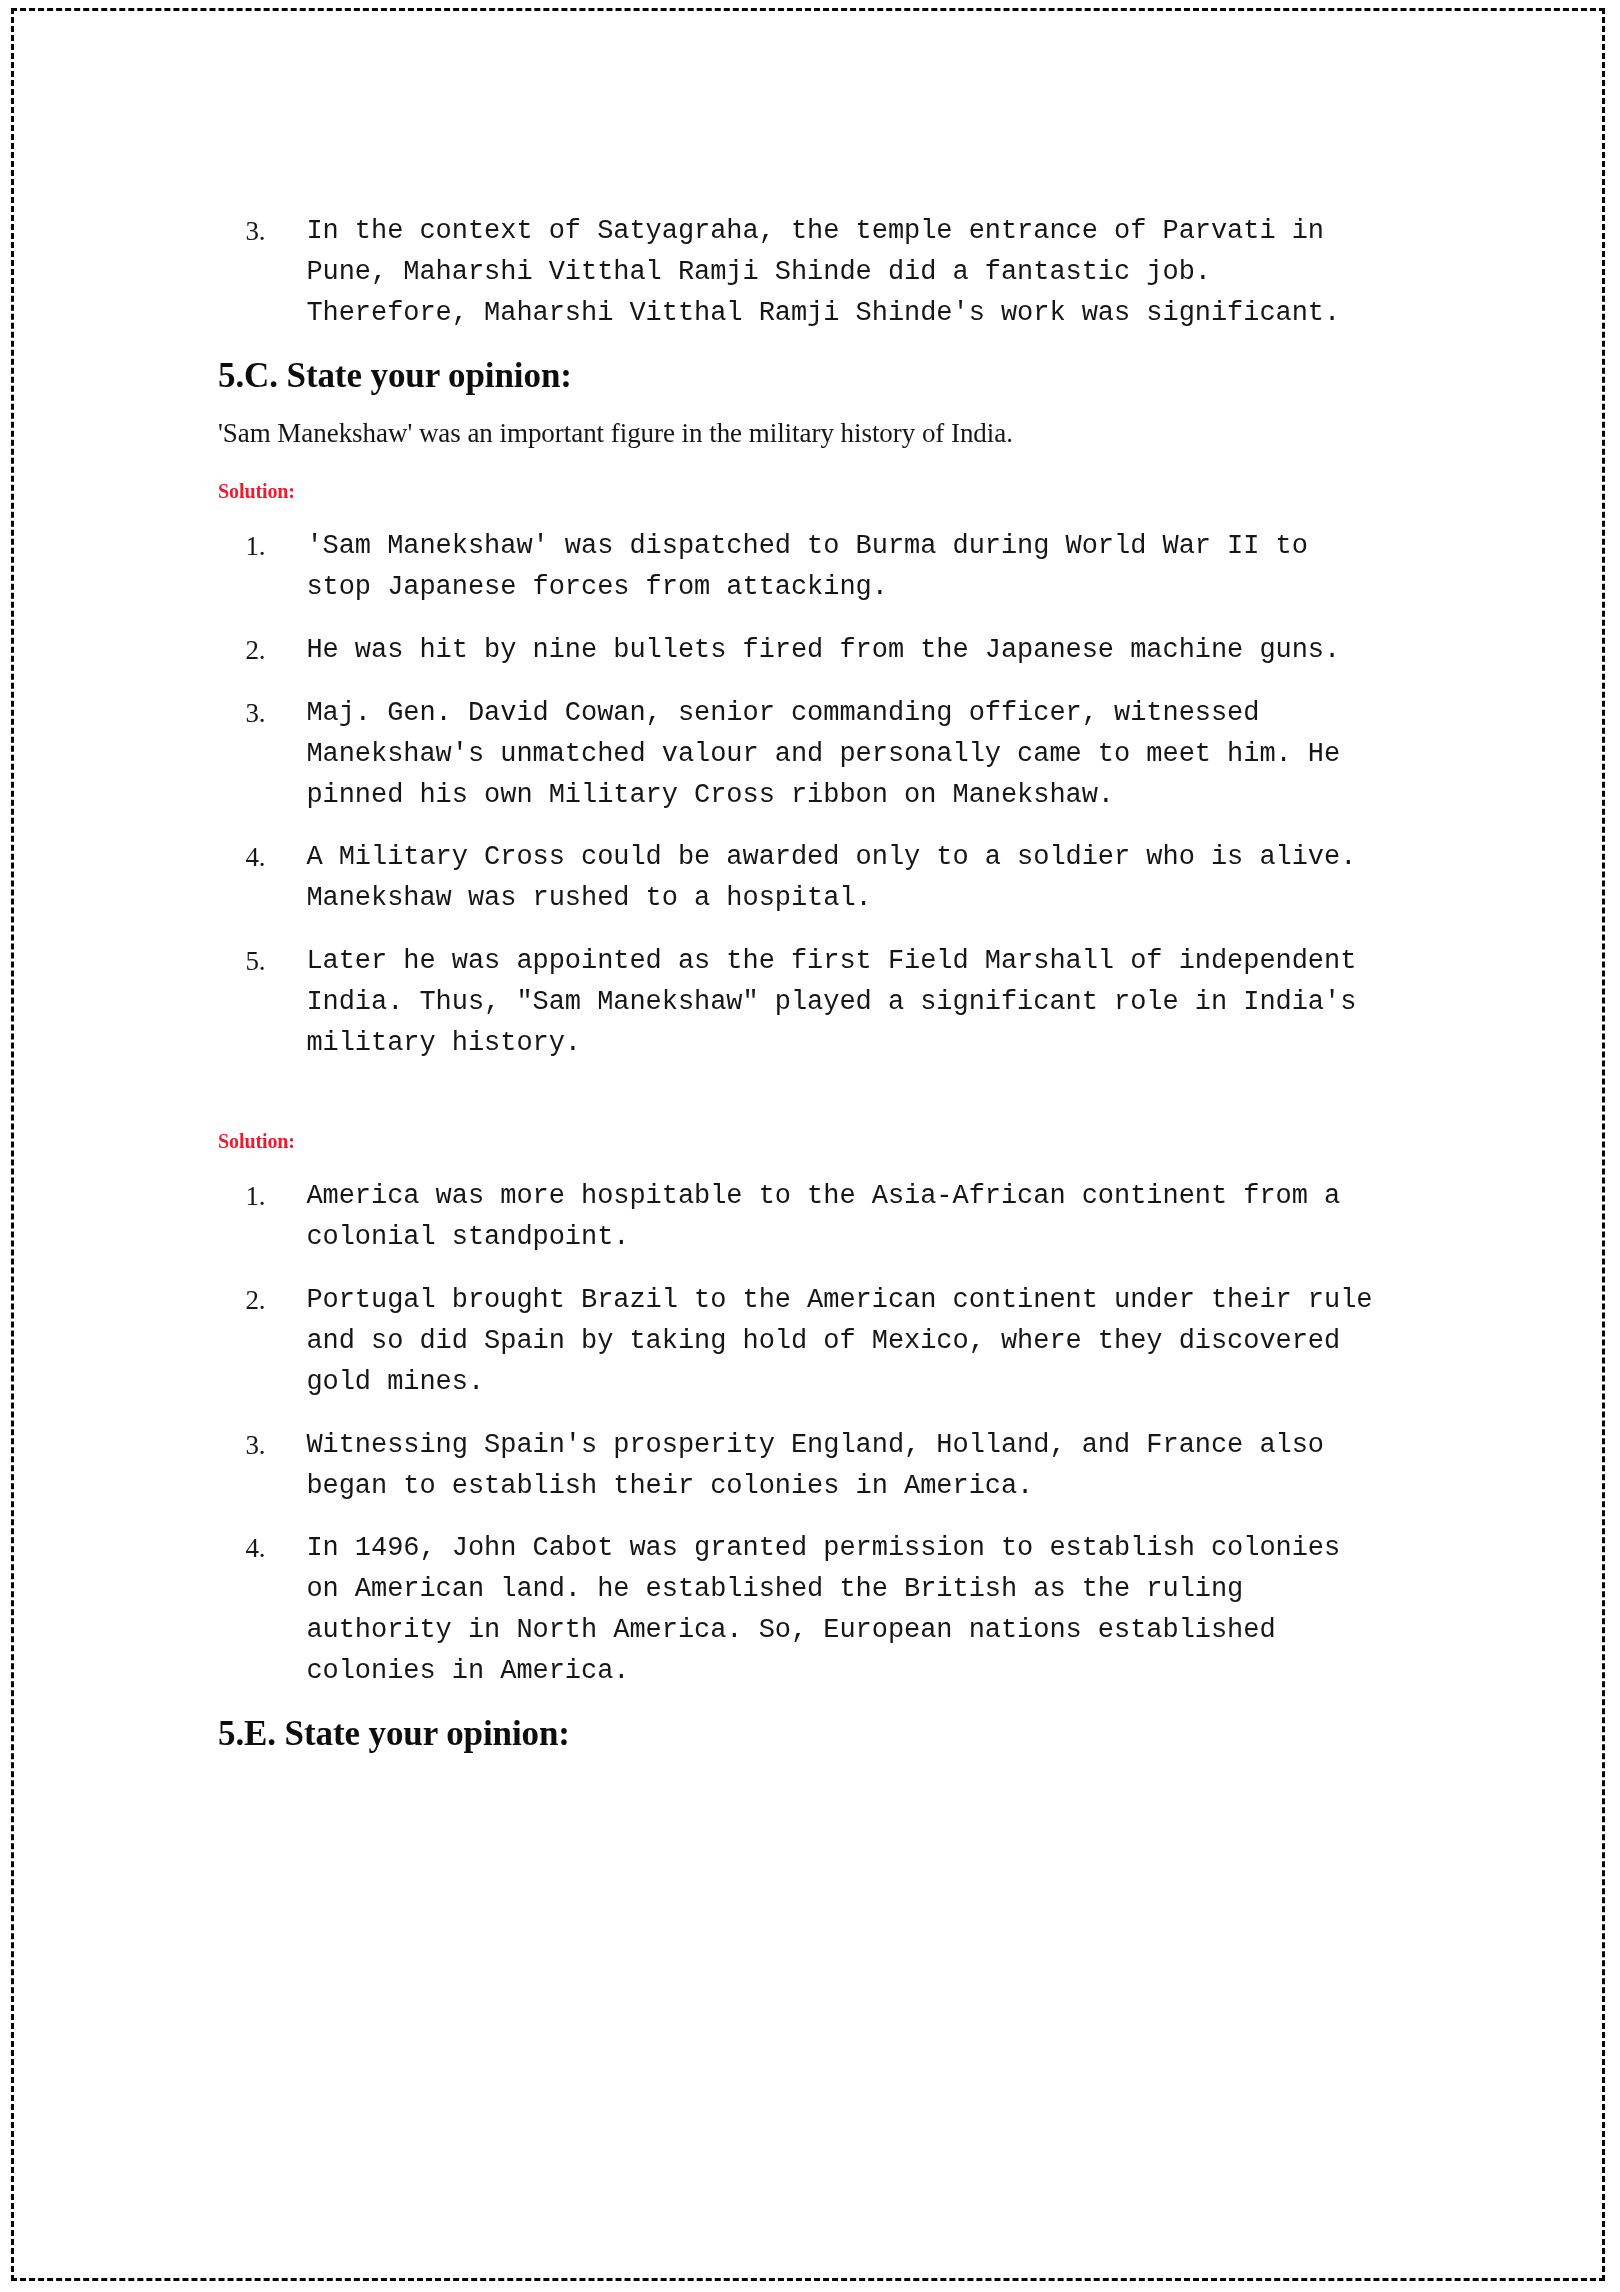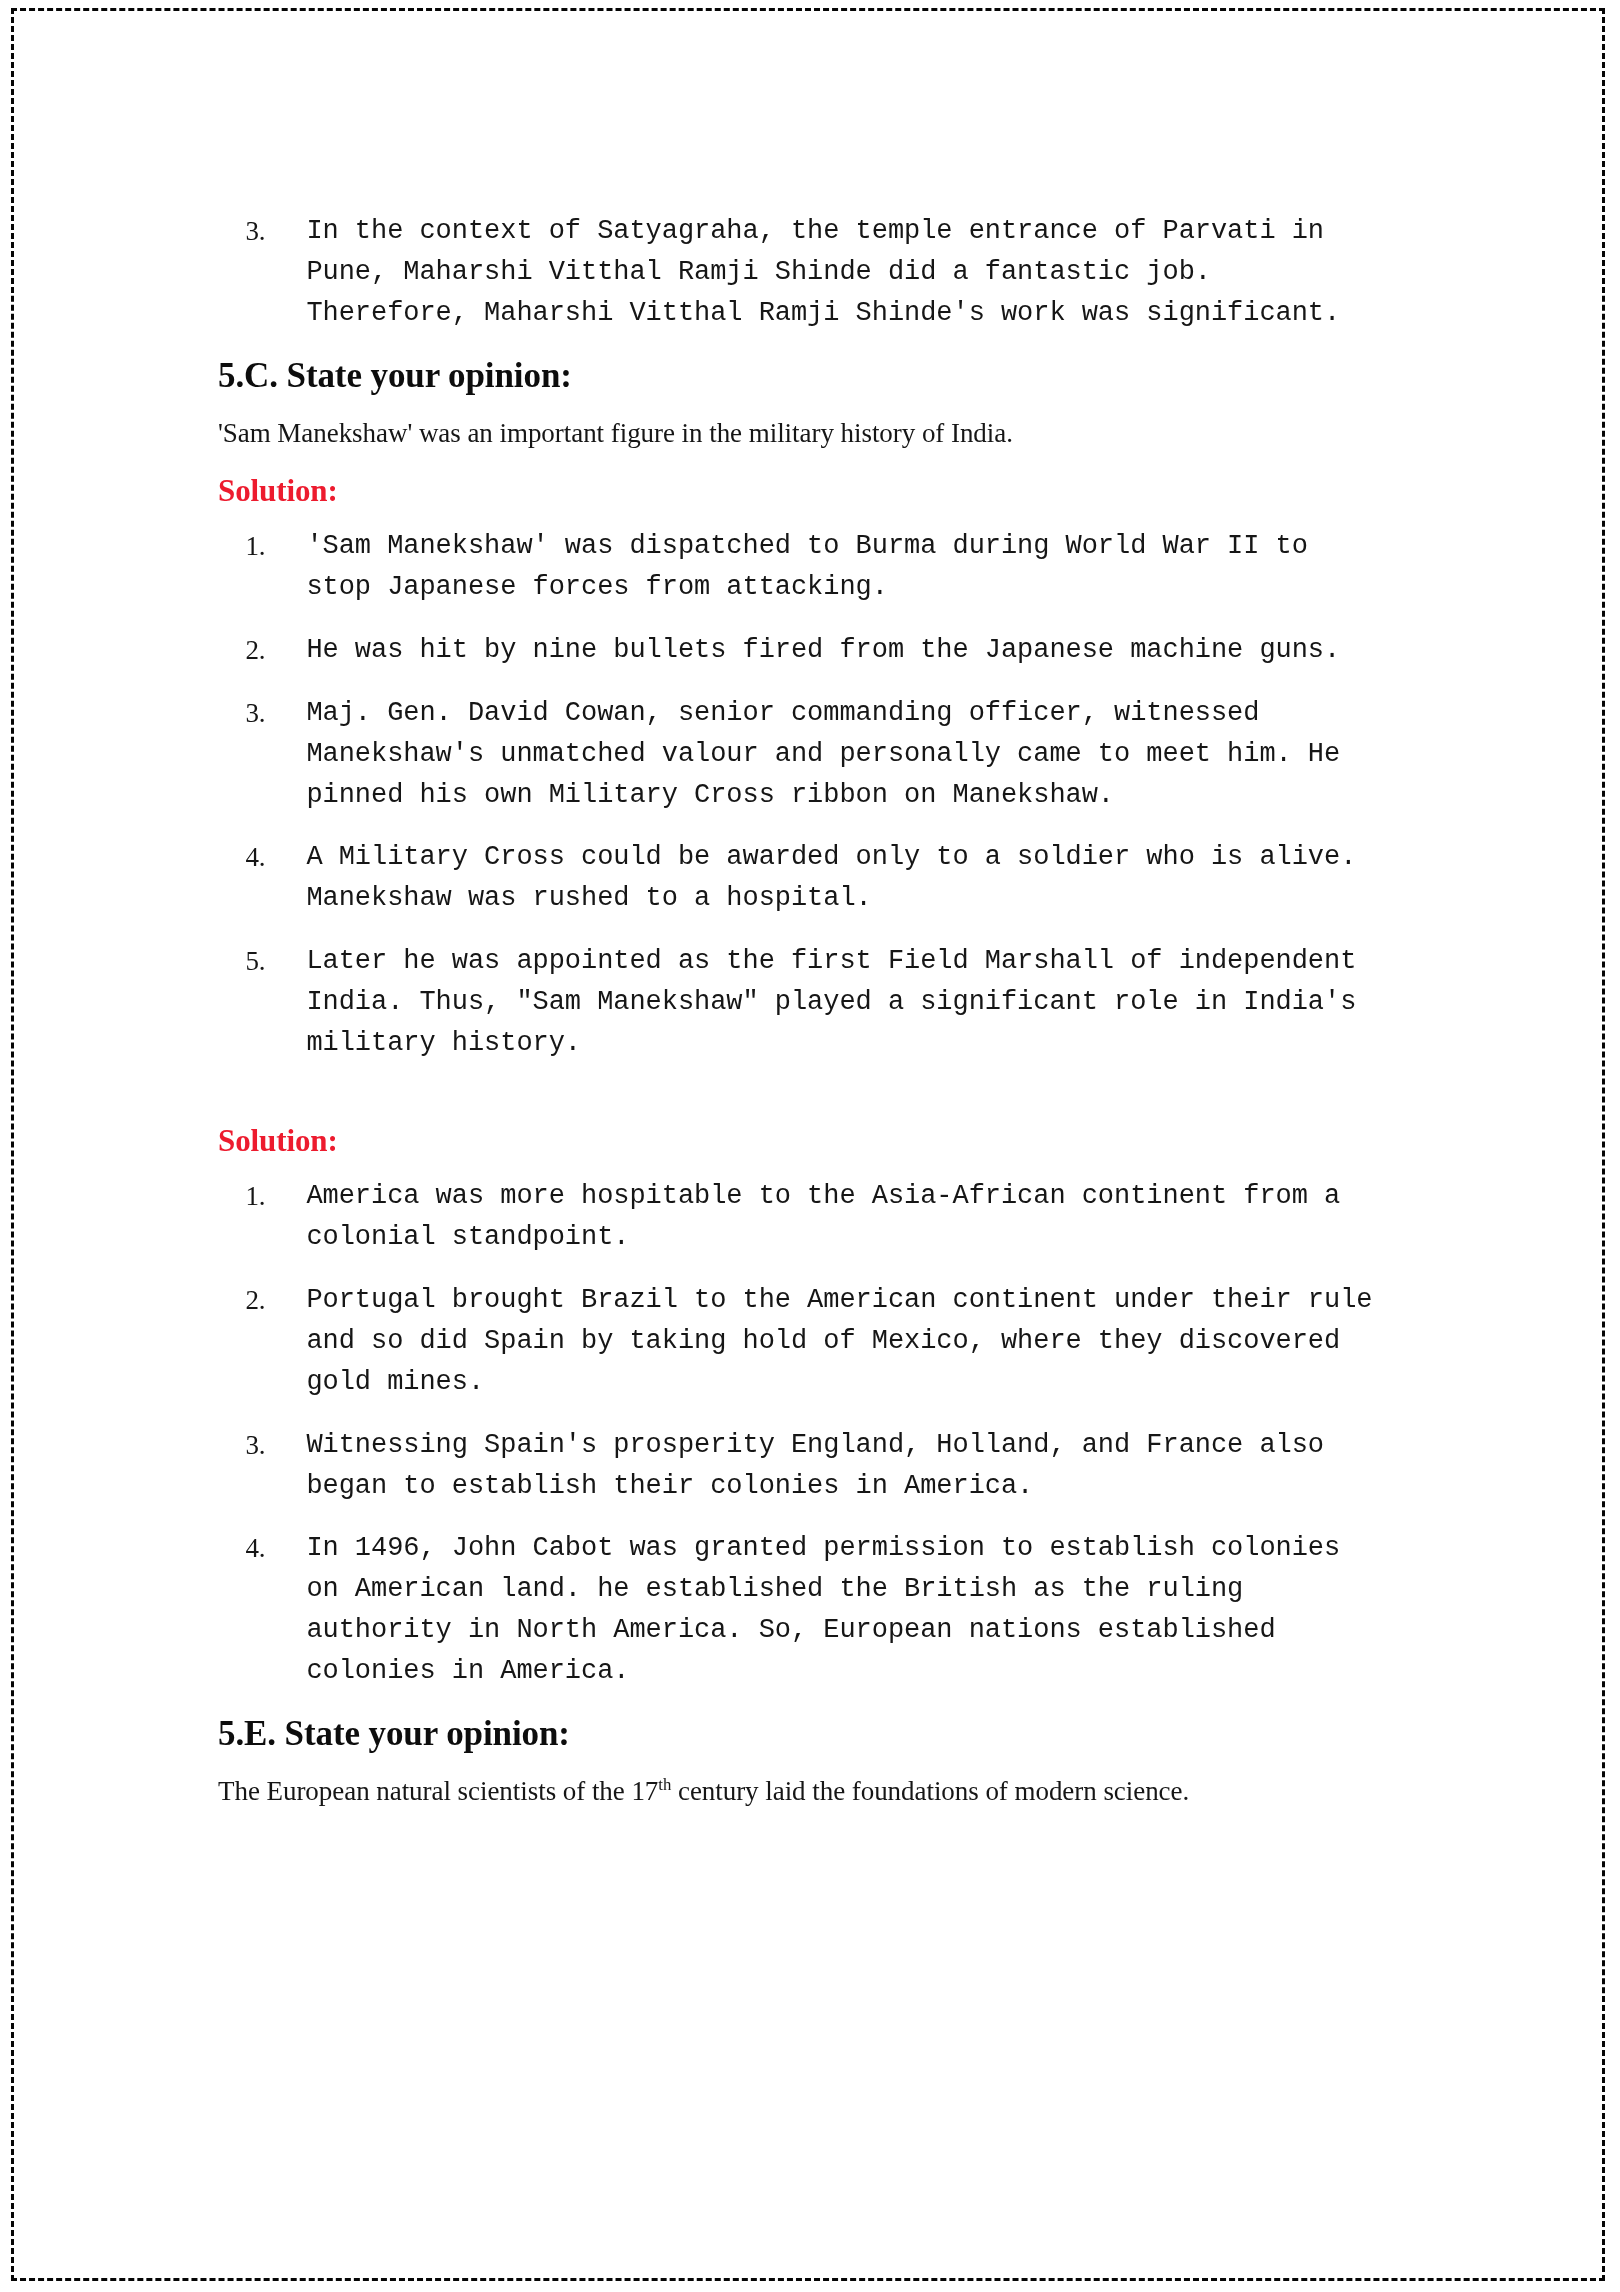--- a/index.html
+++ b/index.html
@@ -45,21 +45,21 @@
 
   .heading {
     font-size: 35px;
     line-height: 40px;
     font-weight: bold;
     color: #0d0d0d;
     letter-spacing: -0.1px;
   }
 
   .solution-label {
-    font-size: 31px;
+    font-size: 20px;
     line-height: 40px;
     font-weight: bold;
     color: #ED1B2E;
     letter-spacing: -0.1px;
   }
 
   
   .gap-heading   { height: 17.6px; }
   .gap-stmt      { height: 17.6px; }
   .gap-sol       { height: 15.7px; }
@@ -169,16 +169,15 @@
       <li>
         <span class="num">4.</span>
         <span class="li-text">In 1496, John Cabot was granted permission to establish colonies on American land. he established the British as the ruling authority in North America. So, European nations established colonies in America.</span>
       </li>
     </ol>
 
   <div class="gap-after-list"></div>
 
   <div class="heading">5.E. State your opinion:</div>
   <div class="gap-heading"></div>
-  <div class="stmt"><span>The European natural scientists of the 17</span><sup>th</sup><span> century laid the foundations of modern science.</span></div>
 
 </div>
 
 
 </body></html>

